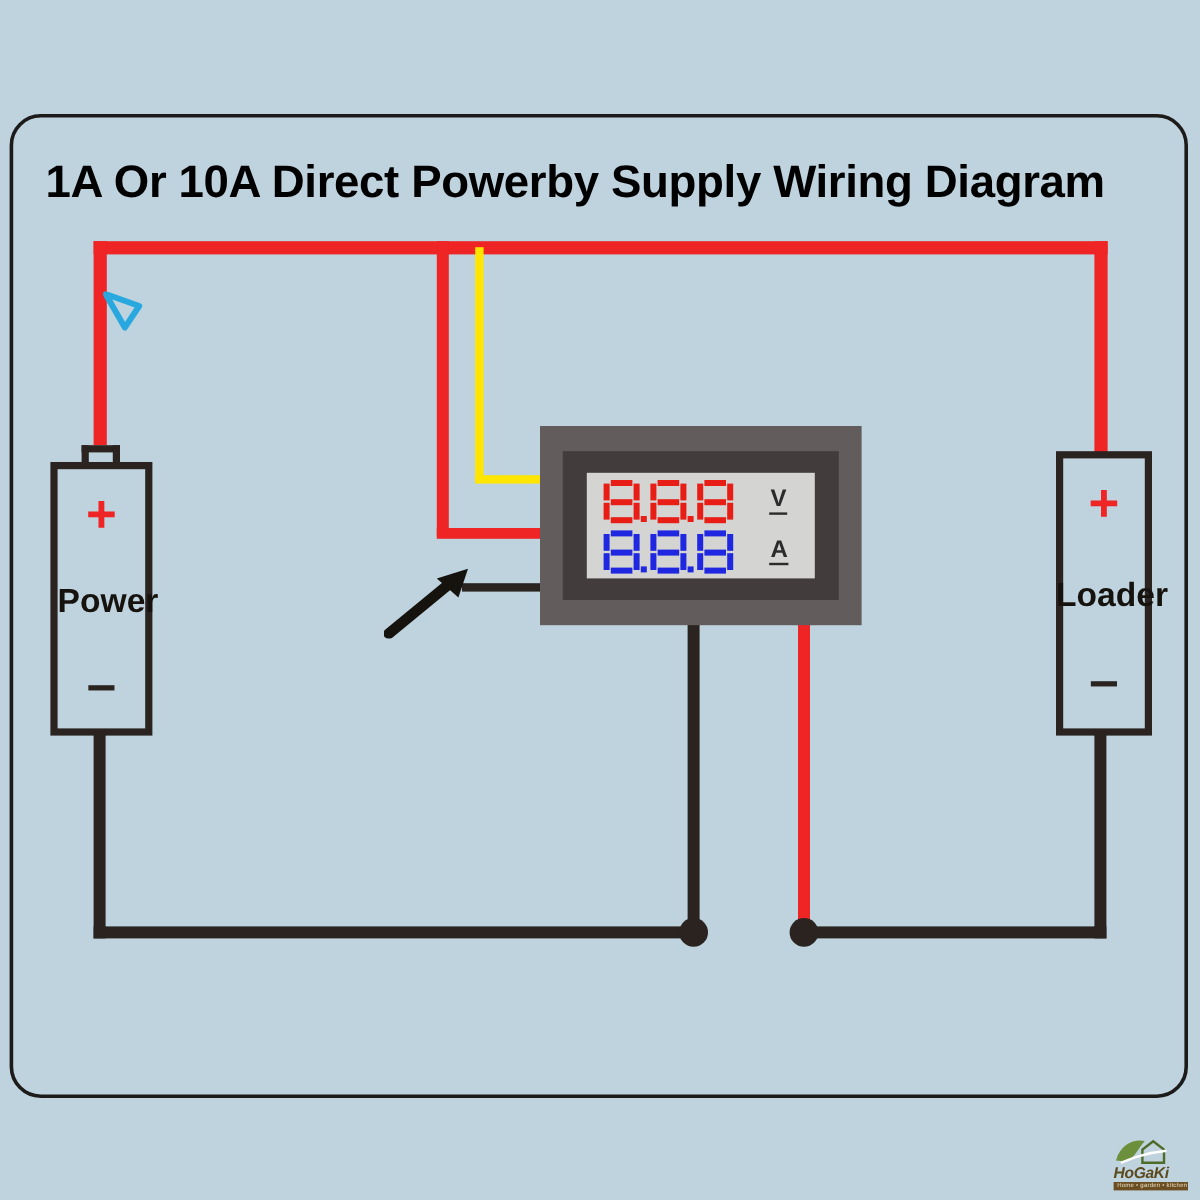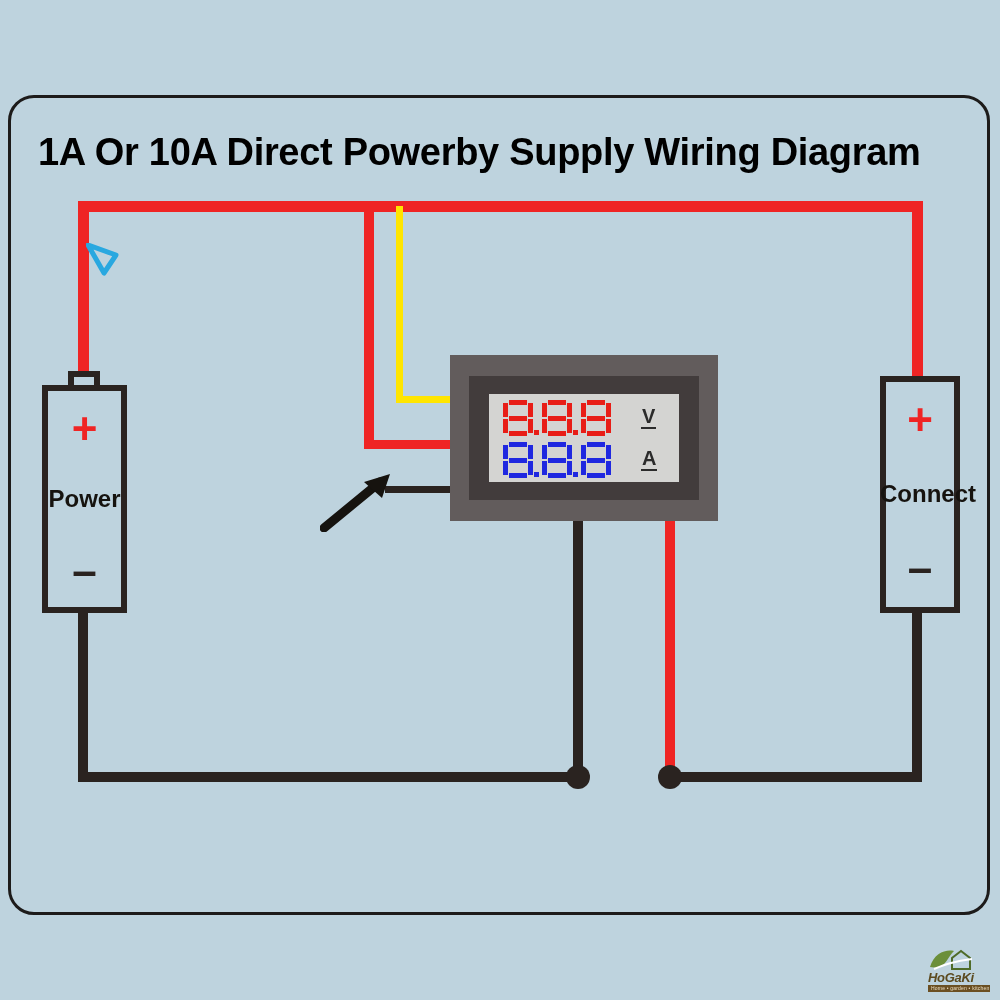--- a/index.html
+++ b/index.html
@@ -29,21 +29,21 @@
   .w{position:absolute;}
   .red{background:#ef2424;}
   .blk{background:#2a2320;}
   .yel{background:#ffe500;}
 
   
   .batt{position:absolute;box-sizing:border-box;border:6px solid #2a2320;background:transparent;}
   .nub{position:absolute;box-sizing:border-box;border:6px solid #2a2320;border-bottom:none;background:#bed3de;}
   .plus{position:absolute;color:#ef2424;font-size:44px;font-weight:bold;line-height:1;text-align:center;}
   .minus{position:absolute;color:#2a2320;font-size:44px;font-weight:bold;line-height:1;text-align:center;}
-  .battlabel{position:absolute;color:#16130f;font-size:24px;font-weight:bold;text-align:center;}
+  .battlabel{position:absolute;color:#16130f;font-size:28px;font-weight:bold;text-align:center;}
 
   
   .meter-outer{position:absolute;left:450px;top:355px;width:268px;height:166px;background:#625c5c;}
   .meter-bezel{position:absolute;left:19px;top:21px;width:230px;height:124px;background:#423c3c;}
   .lcd{position:absolute;left:20px;top:18px;width:190px;height:88px;background:#d4d4d2;}
   .seg-row{position:absolute;display:flex;align-items:center;}
   .seven{position:relative;width:30px;height:36px;}
   .seven i{position:absolute;display:block;background:currentColor;}
   .seven .sa{left:6px;top:0;width:18px;height:5px;}
   .seven .sb{right:0;top:3px;width:5px;height:14px;}
@@ -127,21 +127,21 @@
 
   <div class="nub" style="left:68px;top:371px;width:32px;height:16px;"></div>
   <div class="batt" style="left:42px;top:385px;width:85px;height:228px;">
     <div class="plus" style="left:0;top:16px;width:73px;">+</div>
     <div class="battlabel" style="left:0;top:94px;width:73px;">Power</div>
     <div class="minus" style="left:0;top:158px;width:73px;">–</div>
   </div>
 
   <div class="batt" style="left:880px;top:376px;width:80px;height:237px;">
     <div class="plus" style="left:0;top:16px;width:68px;">+</div>
-    <div class="battlabel" style="left:-6px;top:98px;width:80px;">Connect</div>
+    <div class="battlabel" style="left:-6px;top:98px;width:80px;">Loader</div>
     <div class="minus" style="left:0;top:164px;width:68px;">–</div>
   </div>
 
   <div class="meter-outer">
     <div class="meter-bezel">
       <div class="lcd">
 
         <div class="seg-row" style="left:14px;top:6px;color:#e81d16;">
           <span class="seven">
             <i class="sa"></i>

